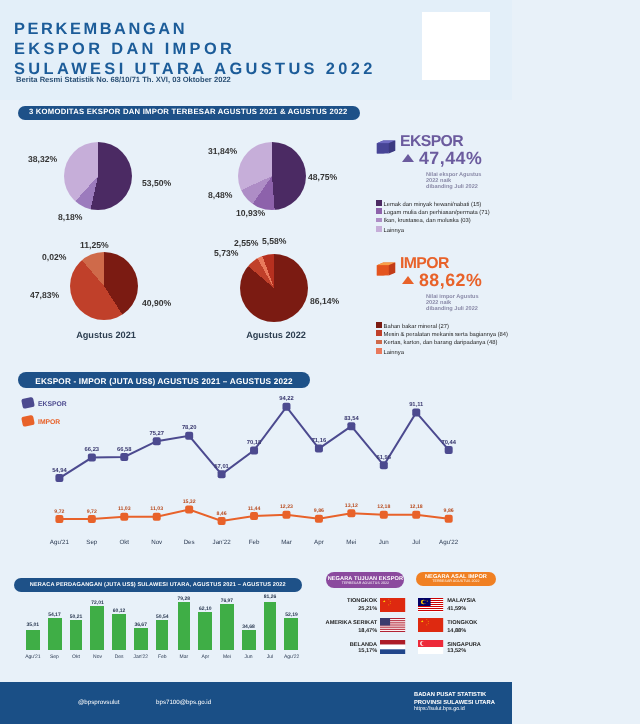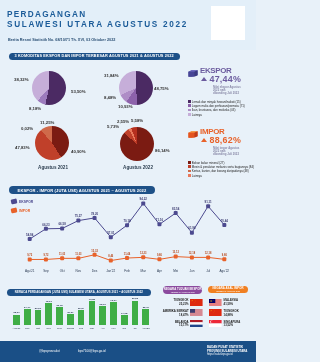--- a/index.html
+++ b/index.html
@@ -62,21 +62,22 @@
   .ftr{position:absolute;left:0;top:341px;width:256px;height:21px;background:#1a4f86;}
   .ftxt{position:absolute;color:#fff;font-size:3.1px;}
 </style>
 </head>
 <body>
 
 <div class="page">
 
   <div class="hdr-bg"></div>
   <div class="title">
-    <div class="t1">PERDAGANGAN</div>
+    <div class="t1">PERKEMBANGAN</div>
+    <div class="t2">EKSPOR DAN IMPOR</div>
     <div class="t3">SULAWESI UTARA AGUSTUS 2022</div>
   </div>
   <div class="subt">Berita Resmi Statistik No. 68/10/71 Th. XVI, 03 Oktober 2022</div>
   <div class="qr"></div>
 
   <div class="pill pill1">3 KOMODITAS EKSPOR DAN IMPOR TERBESAR AGUSTUS 2021 &amp; AGUSTUS 2022</div>
 
   <div class="pie" id="pie0" style="left: 32px; top: 71px; width: 34px; height: 34px; background: conic-gradient(rgb(75, 42, 99) 0deg, rgb(75, 42, 99) 192.6deg, rgb(156, 123, 189) 192.6deg, rgb(156, 123, 189) 222.048deg, rgb(198, 174, 217) 222.048deg, rgb(198, 174, 217) 360deg);"></div>
   <div class="pie" id="pie1" style="left: 35px; top: 126px; width: 34px; height: 34px; background: conic-gradient(rgb(123, 27, 18) 0deg, rgb(123, 27, 18) 147.24deg, rgb(192, 64, 42) 147.24deg, rgb(192, 64, 42) 319.428deg, rgb(207, 106, 74) 319.428deg, rgb(207, 106, 74) 359.928deg, rgb(233, 121, 92) 359.928deg, rgb(233, 121, 92) 360deg);"></div>
   <div class="pie" id="pie2" style="left: 119px; top: 71px; width: 34px; height: 34px; background: conic-gradient(rgb(75, 42, 99) 0deg, rgb(75, 42, 99) 175.5deg, rgb(141, 98, 171) 175.5deg, rgb(141, 98, 171) 214.848deg, rgb(174, 141, 198) 214.848deg, rgb(174, 141, 198) 245.376deg, rgb(198, 174, 217) 245.376deg, rgb(198, 174, 217) 360deg);"></div>

